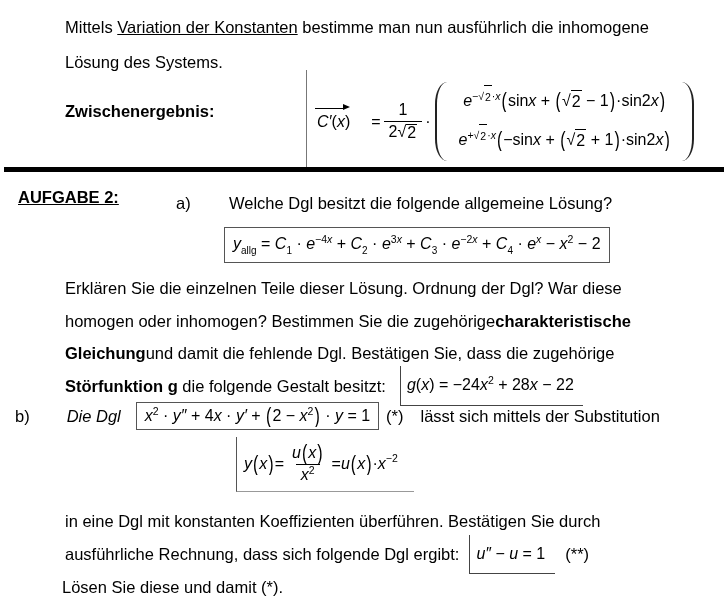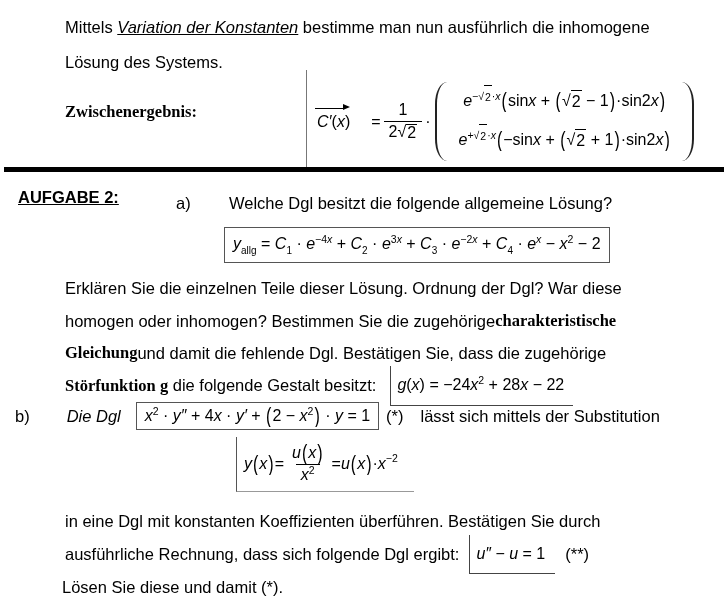--- a/index.html
+++ b/index.html
@@ -1,21 +1,21 @@
 <!DOCTYPE html>
 <html><head>
 <meta charset="utf-8">
 <style>
   html,body{margin:0;padding:0;background:#fff;}
   .page{position:relative;width:728px;height:611px;background:#ffffff;
         font-family:"Liberation Sans","DejaVu Sans",sans-serif;color:#000;
         font-size:16.5px;overflow:hidden;}
   .abs{position:absolute;}
-  .bold{font-weight:bold;font-family:Liberation Serif, serif;}
-  .iu{font-style:italic;text-decoration:underline;}
+  .bold{font-weight:bold;}
+  .iu{text-decoration:underline;}
   .heading{font-weight:bold;text-decoration:underline;}
   .line{height:35px;line-height:35px;white-space:nowrap;}
   .pline{height:32.5px;line-height:32.5px;white-space:nowrap;display:flex;align-items:center;}
 
   
   .math{white-space:nowrap;font-size:16px;}
   .mi{font-style:italic;}
   .msup{display:inline-block;font-size:10.5px;position:relative;top:-6px;font-style:normal;}
   .msub{display:inline-block;font-size:10px;position:relative;top:5px;font-style:normal;}
   .msqrt{display:inline-flex;align-items:flex-start;}

